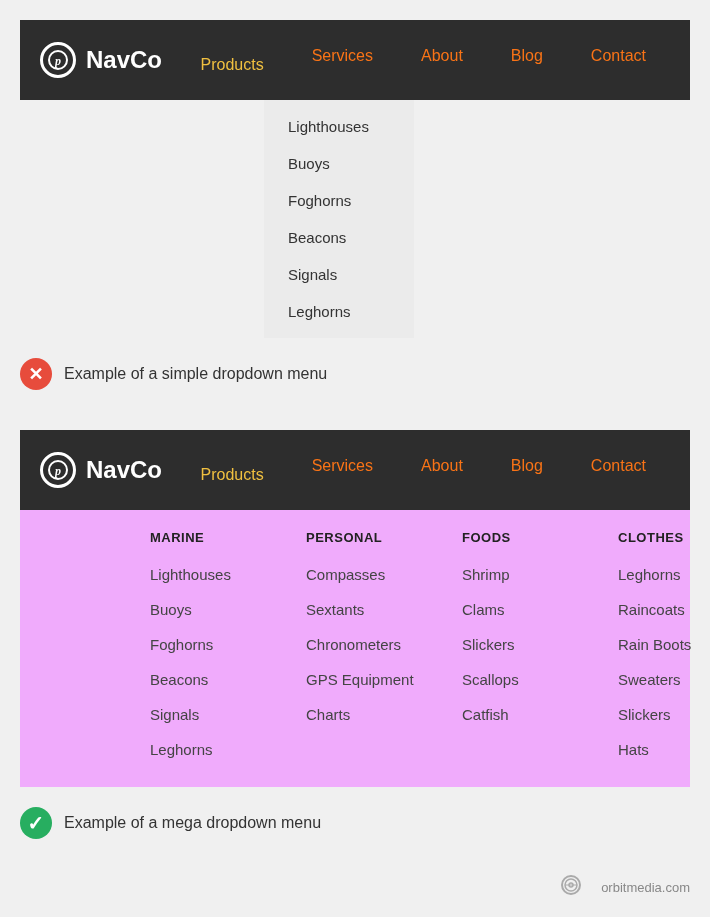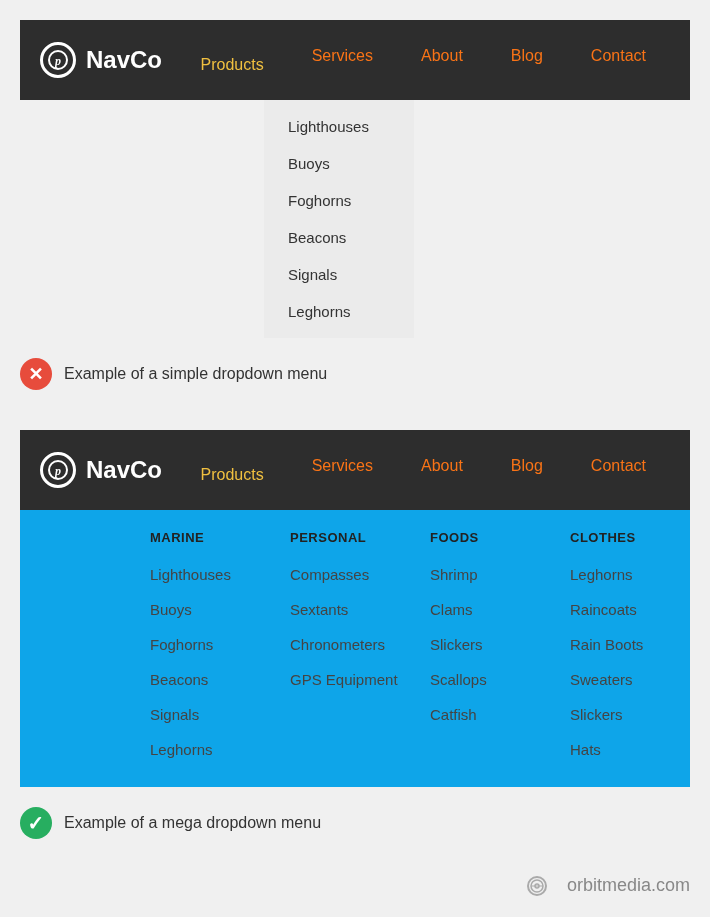--- a/index.html
+++ b/index.html
@@ -120,24 +120,24 @@
       flex-shrink: 0;
     }
 
     
     .section-mega {
       background: #f0f0f0;
       padding: 0 20px;
     }
 
     .mega-dropdown {
-      background: #0ea5e9;
+      background: #f0abfc;
       padding: 20px 0 20px 130px;
       display: flex;
-      gap: 0;
+      gap: 16px;
     }
 
     .mega-col {
       min-width: 140px;
       padding: 0 16px 0 0;
     }
 
     .mega-col:first-child {
       padding-left: 0;
     }
@@ -167,21 +167,21 @@
     }
 
     
     .footer-watermark {
       display: flex;
       align-items: flex-end;
       justify-content: flex-end;
       padding: 16px 20px;
       gap: 20px;
       color: #888;
-      font-size: 18px;
+      font-size: 13px;
     }
 
     .footer-icon {
       width: 20px;
       height: 20px;
       border: 2px solid #aaa;
       border-radius: 50%;
       display: flex;
       align-items: center;
       justify-content: center;
@@ -263,20 +263,21 @@
       <a href="#">Signals</a>
       <a href="#">Leghorns</a>
     </div>
 
     <div class="mega-col">
       <div class="mega-col-header">PERSONAL</div>
       <a href="#">Compasses</a>
       <a href="#">Sextants</a>
       <a href="#">Chronometers</a>
       <a href="#">GPS Equipment</a>
+      <a href="#">Charts</a>
     </div>
 
     <div class="mega-col">
       <div class="mega-col-header">FOODS</div>
       <a href="#">Shrimp</a>
       <a href="#">Clams</a>
       <a href="#">Slickers</a>
       <a href="#">Scallops</a>
       <a href="#">Catfish</a>
     </div>

